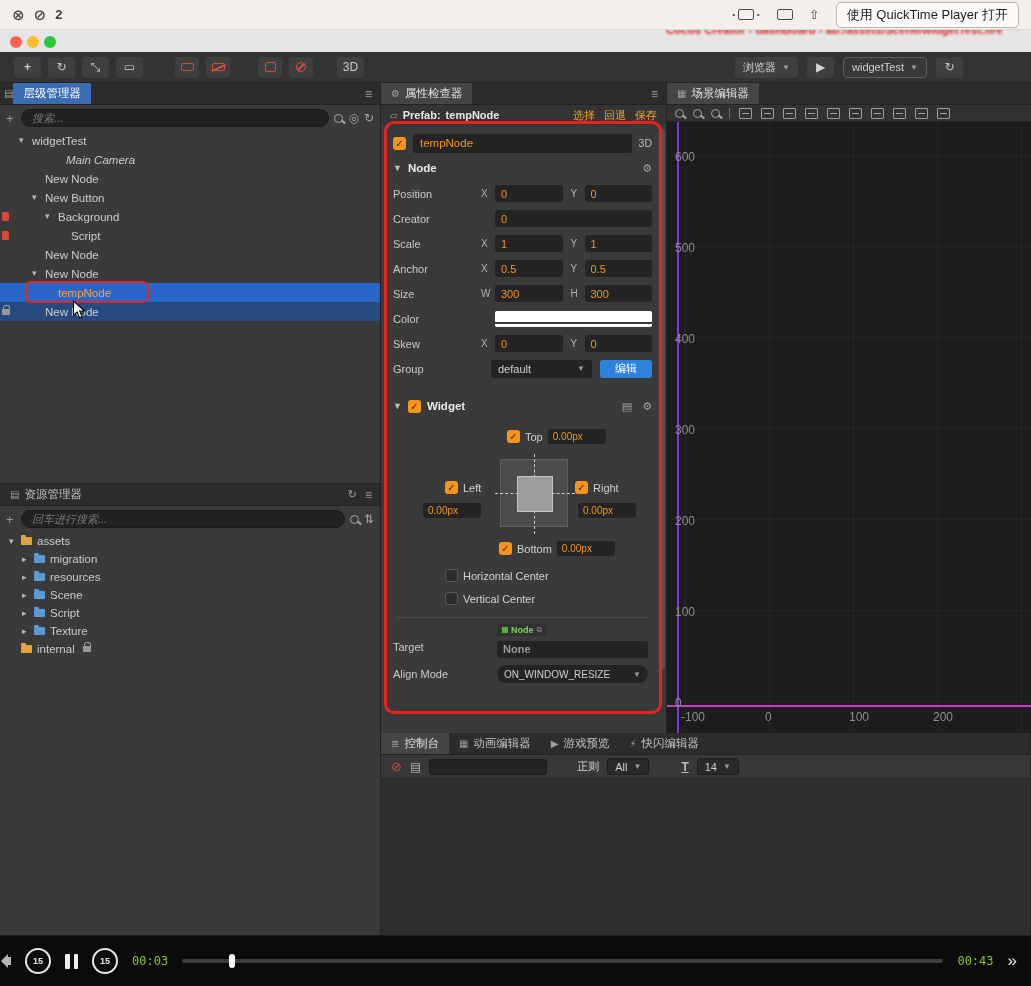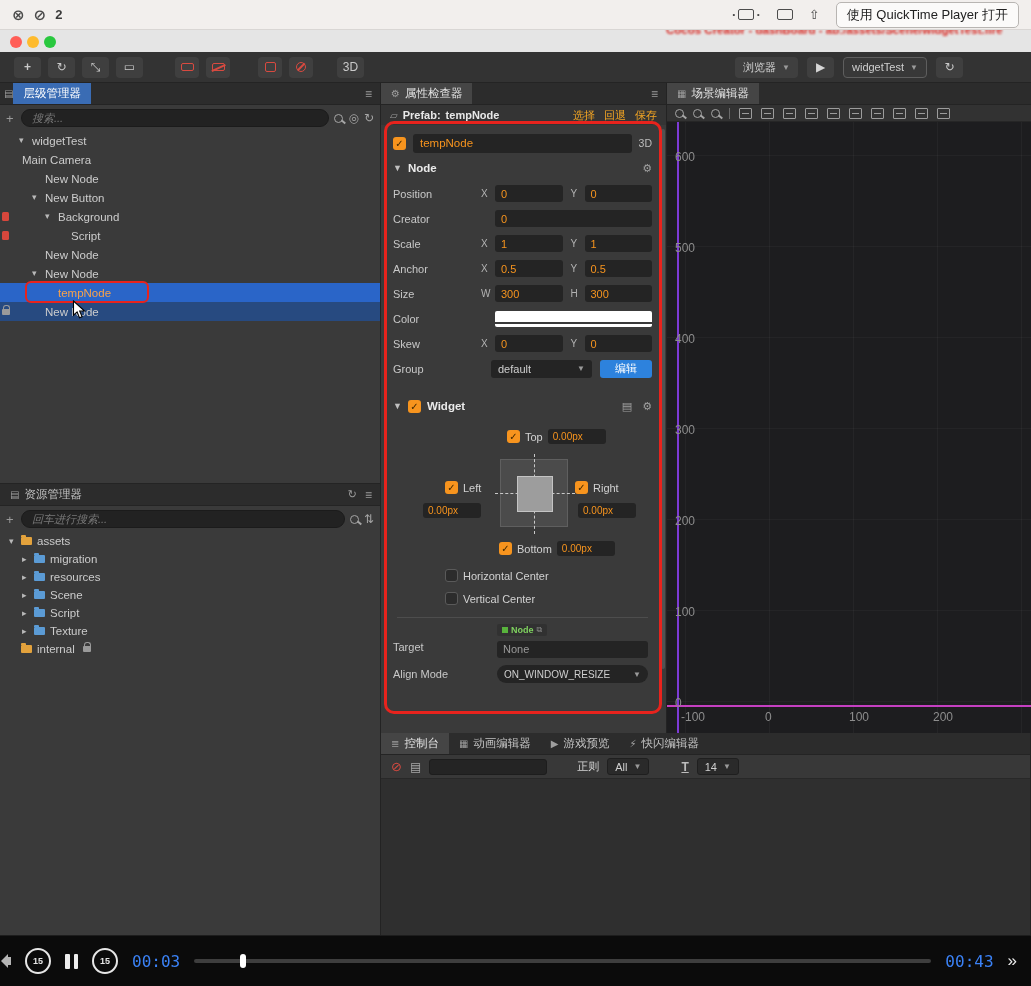--- a/index.html
+++ b/index.html
@@ -169,21 +169,21 @@
   
   .playbar { position:absolute; left:0; right:0; top:935px; height:51px; background:#0b0b0b; border-top:1px solid #1d1d1d;
              display:flex; align-items:center; padding:0 14px 0 6px; gap:14px; z-index:60; }
   .speaker { width:5px; height:8px; background:#b5b5b5; position:relative; flex:none; }
   .speaker::after { content:""; position:absolute; left:2px; top:-3px; border:7px solid transparent; border-right-color:#b5b5b5;
                     border-left:none; transform:translateX(-7px); }
   .circ15 { width:26px; height:26px; border:2px solid #e6e6e6; border-radius:50%; color:#e6e6e6; font-size:9px; font-weight:bold;
             display:flex; align-items:center; justify-content:center; flex:none; }
   .pause-btn { display:flex; gap:4px; flex:none; }
   .pause-btn i { display:block; width:4.5px; height:15px; background:#ededed; border-radius:1px; }
-  .time-text { color:#3b82f6; font-size:16px; flex:none; font-family:"DejaVu Sans Mono","Liberation Mono",monospace; }
+  .time-text { color:#84cc16; font-size:12px; flex:none; font-family:"DejaVu Sans Mono","Liberation Mono",monospace; }
   .slider { position:relative; flex:1; height:4px; background:#3e3e3e; border-radius:2px; }
   .slider .thumb { position:absolute; top:-5px; left:calc(6.6% - 3px); width:6px; height:14px; background:#fff; border-radius:3px; }
   .next-glyph { color:#ececec; font-size:17px; flex:none; }
 </style>
 </head>
 <body>
 
 <div class="stage">
 
   <div class="menubar">
@@ -261,21 +261,21 @@
       <input class="search-input" placeholder="搜索..." style="">
       <span class="mag"></span>
       <span class="mini-glyph">◎</span>
       <span class="mini-glyph">↻</span>
     </div>
     <div class="h-tree">
         <div class="h-row" style="padding-left: 32px;">
           <span class="twisty" style="left: 19px;">▾</span>
           <span class="hlabel">widgetTest</span>
         </div>
-        <div class="h-row" style="padding-left: 22px;">
+        <div class="h-row" style="padding-left: 66px; font-style: italic;">
           <span class="hlabel">Main Camera</span>
         </div>
         <div class="h-row" style="padding-left: 45px;">
           <span class="hlabel">New Node</span>
         </div>
         <div class="h-row" style="padding-left: 45px;">
           <span class="twisty" style="left: 32px;">▾</span>
           <span class="hlabel">New Button</span>
         </div>
         <div class="h-row" style="padding-left: 58px;">
@@ -520,21 +520,21 @@
 
         <div class="w-divider"></div>
 
         <span class="chip">
           <span class="sq"></span>
           <span>Node</span>
           <span class="ext">⧉</span>
         </span>
         <span class="t-label" style="top:222px;">Target</span>
         <span class="t-field" style="top:220px;">
-          <input class="pfield gray" style="width: 100%;" value="None">
+          <input class="pfield gray" style="width: 100%; font-weight: bold;" value="None">
         </span>
         <span class="t-label" style="top:249px;">Align Mode</span>
         <span class="t-field" style="top:246px;">
           <span class="dd" style="font-size:10px; border-radius:9px;">
             <span>ON_WINDOW_RESIZE</span>
               <span class="caret">▼</span>
           </span>
         </span>
       </div>
     </div>

